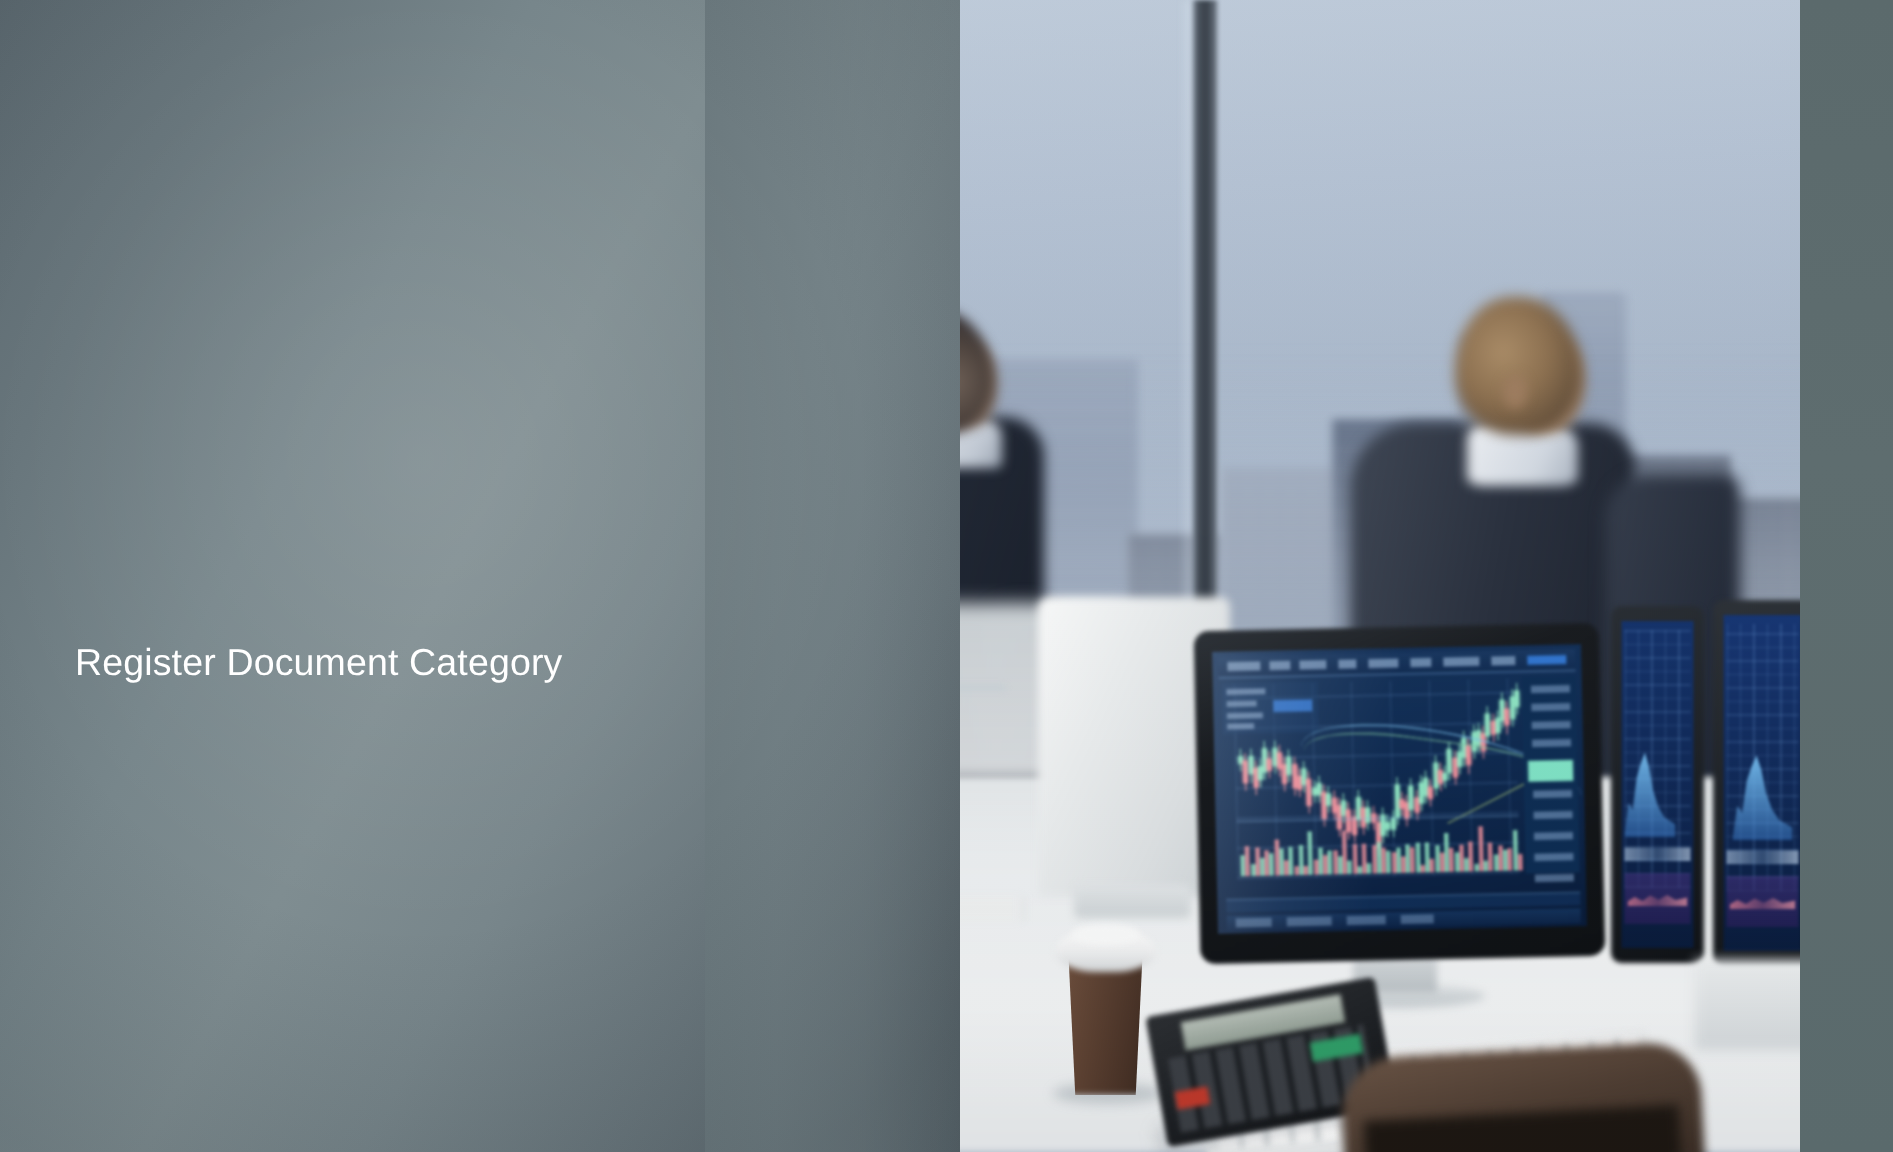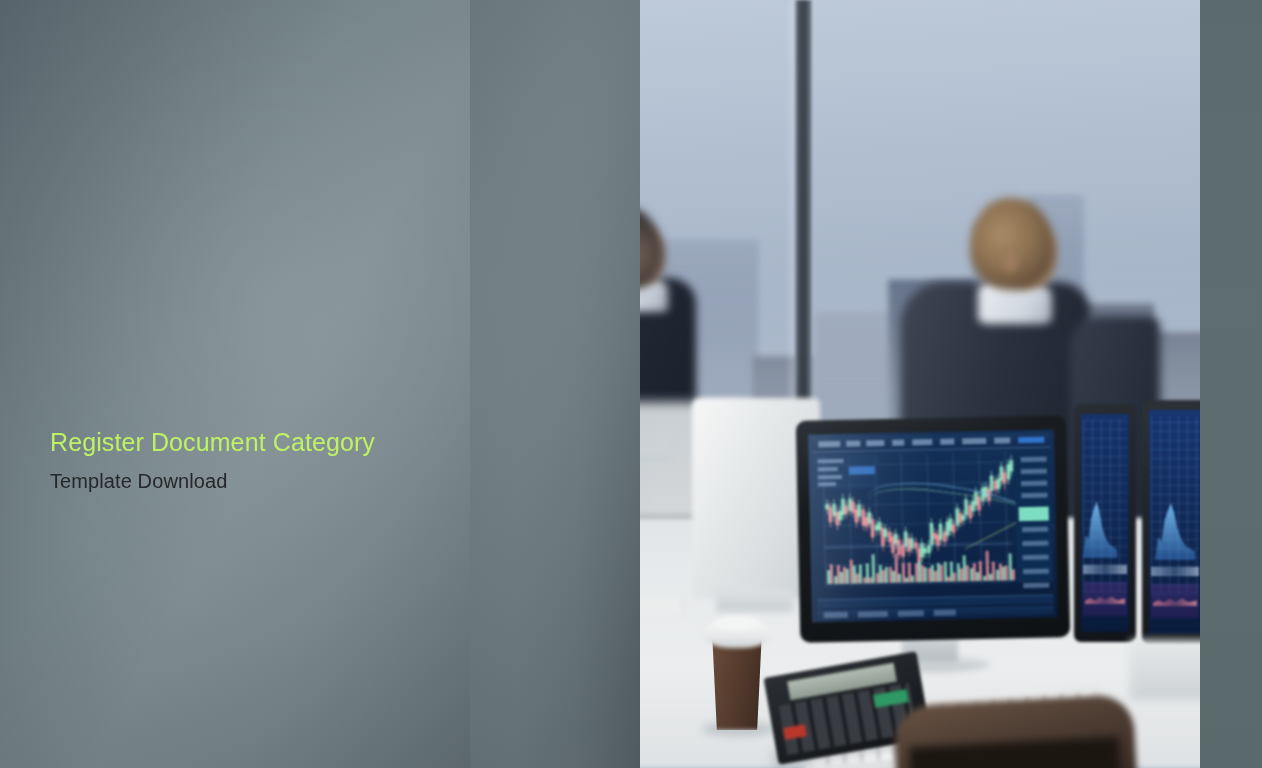--- a/index.html
+++ b/index.html
@@ -491,21 +491,21 @@
     color:#ffffff;
     letter-spacing:-0.2px;
     text-shadow:1.5px 1.5px 2.4px rgba(25,35,40,.55);
     white-space:pre-line;
   }
   #subtitle {
     margin-top:27px;
     font-size:25px;
     font-weight:400;
     line-height:34px;
-    color:#bef264;
+    color:#ffffff;
     letter-spacing:.1px;
   }
   #kicker {
     margin-top:9px;
     font-size:20px;
     font-weight:400;
     line-height:27px;
     color:#24282a;
     letter-spacing:.1px;
   }
@@ -908,16 +908,15 @@
   </div>
 
   <div id="right-bar"></div>
 
   <div id="panel"></div>
   <div id="panel-fade"></div>
   <div id="panel-vig"></div>
 
   <div id="text-block">
     <div id="subtitle">Register Document Category</div>
-    <div id="kicker">Template Download</div>
   </div>
 
 </div>
 
 </body></html>

